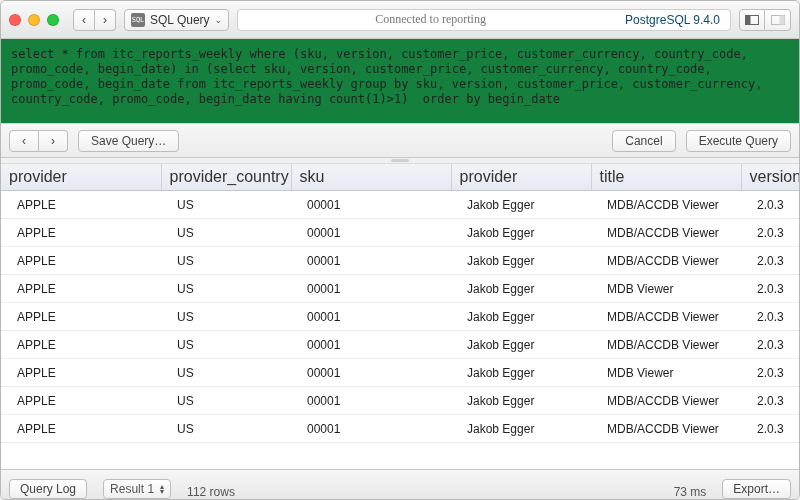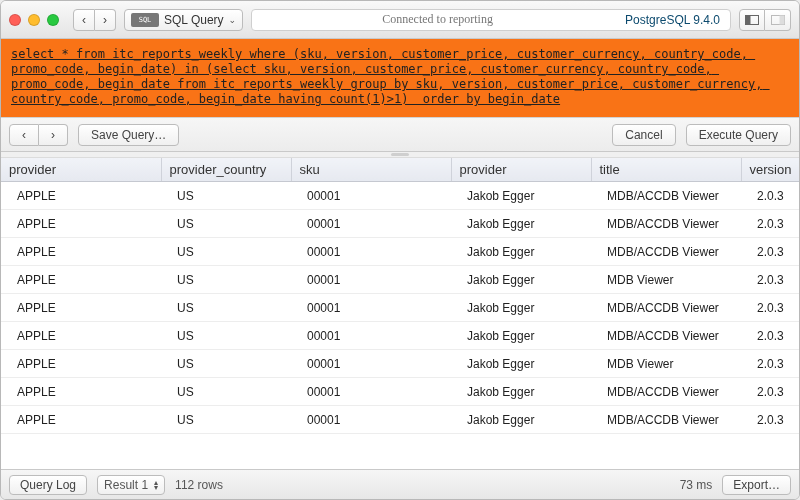--- a/index.html
+++ b/index.html
@@ -53,21 +53,21 @@
     height: 22px;
     background: linear-gradient(#ffffff, #f0f0f0);
     border: 1px solid #bcbcbc;
     border-radius: 4px;
     display: inline-flex;
     align-items: center;
     padding: 0 6px;
     gap: 5px;
   }
   .dd-icon {
-    width: 28px; height: 14px; background: #777; border-radius: 2px;
+    width: 14px; height: 14px; background: #777; border-radius: 2px;
     display:inline-flex; align-items:center; justify-content:center;
     color:#fff; font-size:7px; font-family:monospace;
   }
   .dd-caret { font-size: 9px; color: #555; }
   .title-pill {
     flex: 1;
     height: 22px;
     background: #fff;
     border: 1px solid #cfcfcf;
     border-radius: 4px;
@@ -76,30 +76,29 @@
     padding: 0 10px;
     color: #666;
     font-size: 12px;
   }
   .title-pill .conn { flex: 1; text-align: center; color: #777; font-family: Liberation Serif, serif; }
   .title-pill .ver { color: #0c4a6e; margin-left: 12px; }
   .panel-toggle .tb-btn { width: 26px; padding: 0; }
 
   
   .sql-area {
-    background: #f97316;
-    padding: 8px 10px 10px 10px;
+    background: #15803d;
+    padding: 8px 10px 16px 10px;
     border-bottom: 1px solid #d2d2d2;
     font-family: Menlo, Consolas, monospace;
     font-size: 12px;
     line-height: 15px;
     color: #222;
     white-space: pre-wrap;
     word-break: break-word;
-    text-decoration: underline;
   }
 
   
   .actionbar {
     height: 34px;
     background: linear-gradient(#f6f6f6, #ececec);
     border-bottom: 1px solid #c9c9c9;
     display: flex;
     align-items: center;
     padding: 0 8px;
@@ -127,21 +126,21 @@
     display: flex;
     flex-direction: column;
   }
   table { border-collapse: collapse; width: 100%; table-layout: fixed; }
   thead th {
     background: linear-gradient(#f1f3f8, #e6e9f0);
     border-right: 1px solid #cfd2da;
     border-bottom: 1px solid #c5c8d0;
     text-align: left;
     font-weight: 400;
-    font-size: 13px;
+    font-size: 16px;
     color: #333;
     padding: 4px 8px;
     height: 22px;
   }
   tbody td {
     border-bottom: 1px solid #ededed;
     padding: 6px 16px;
     font-size: 12px;
     color: #222;
     height: 28px;
@@ -153,23 +152,23 @@
   col.c3 { width: 140px; }
   col.c4 { width: 150px; }
   col.c5 { width: 60px; }
 
   
   .statusbar {
     height: 30px;
     background: linear-gradient(#f6f6f6, #e7e7e7);
     border-top: 1px solid #c9c9c9;
     display: flex;
-    align-items: center;
+    align-items: flex-end;
     padding: 0 8px;
-    gap: 10px;
+    gap: 16px;
     font-size: 12px;
     color: #555;
   }
   .statusbar .tb-btn { height: 20px; padding: 0 10px; font-size: 12px; }
   .status-sel {
     height: 20px; border: 1px solid #bcbcbc; border-radius: 4px;
     background: linear-gradient(#fff,#f0f0f0);
     display:inline-flex; align-items:center; padding: 0 6px; gap:6px;
   }
   .caret2 { font-size: 8px; color:#555; line-height: 5px; display:flex; flex-direction:column; }

